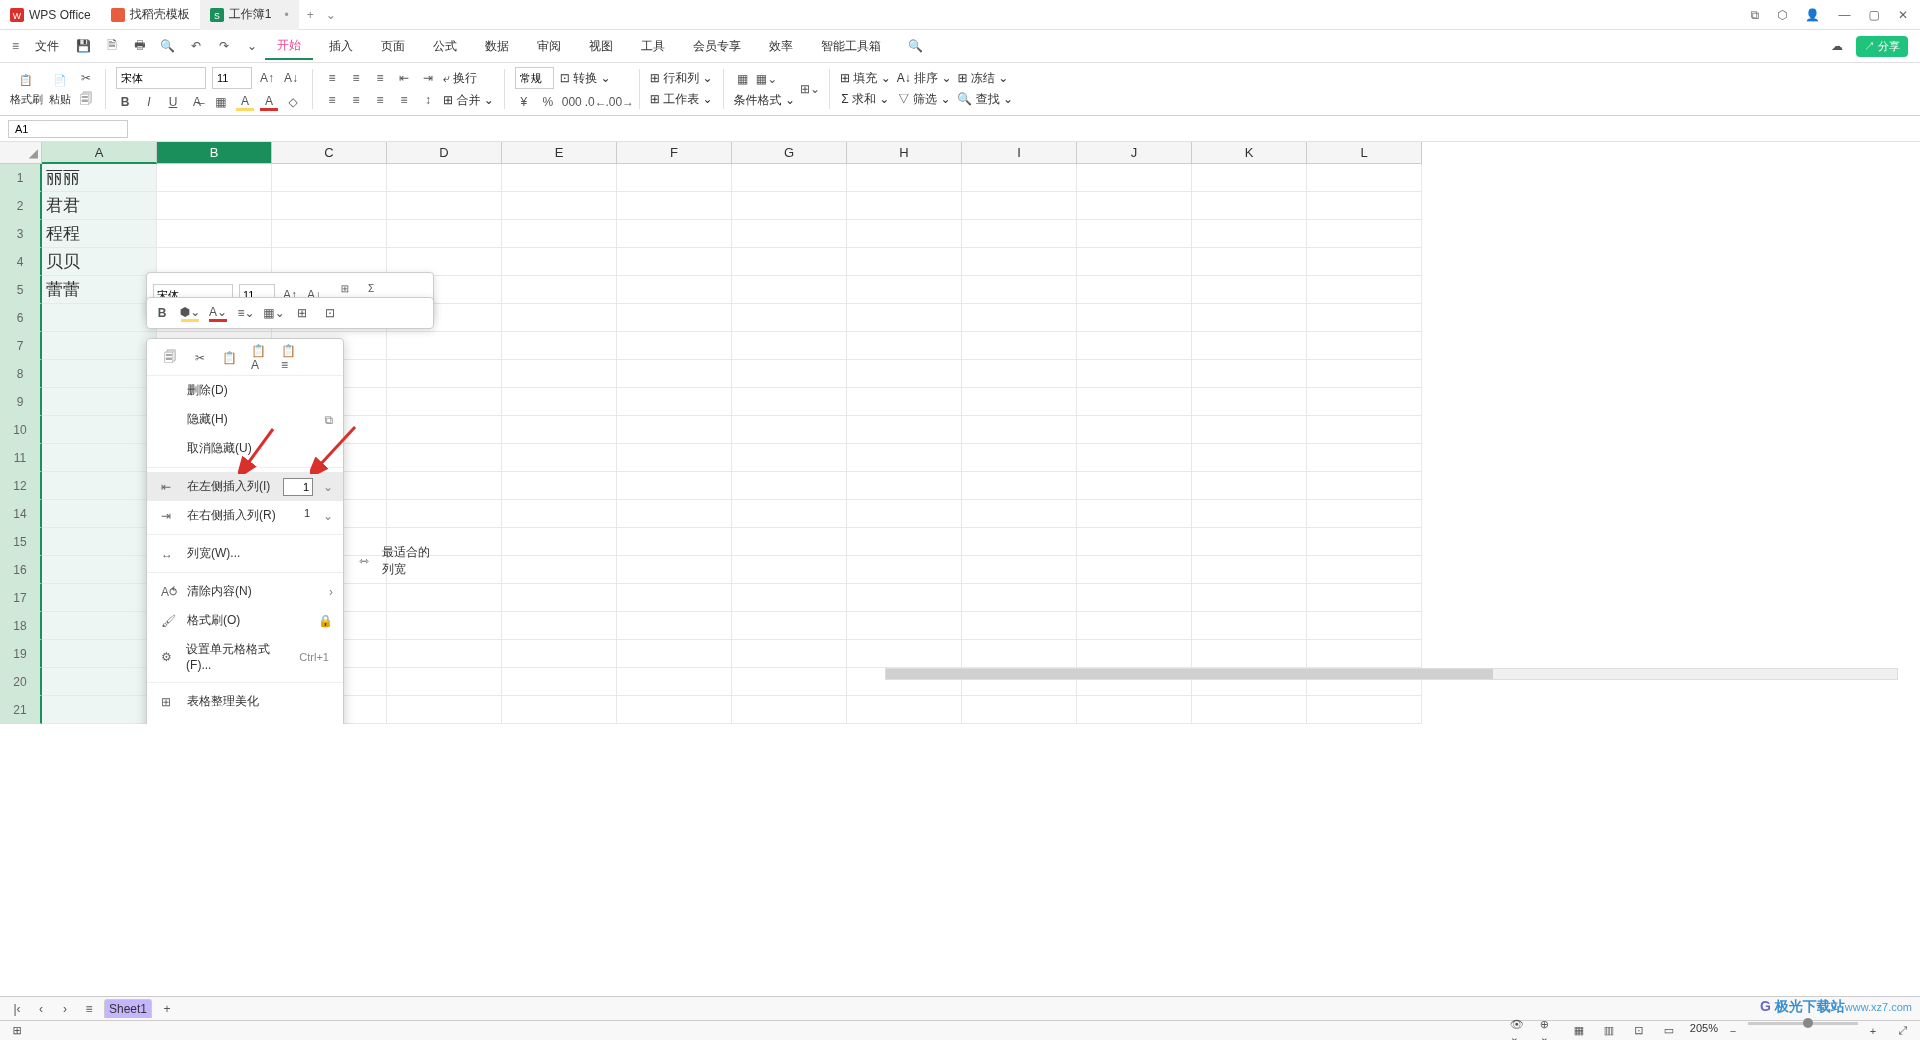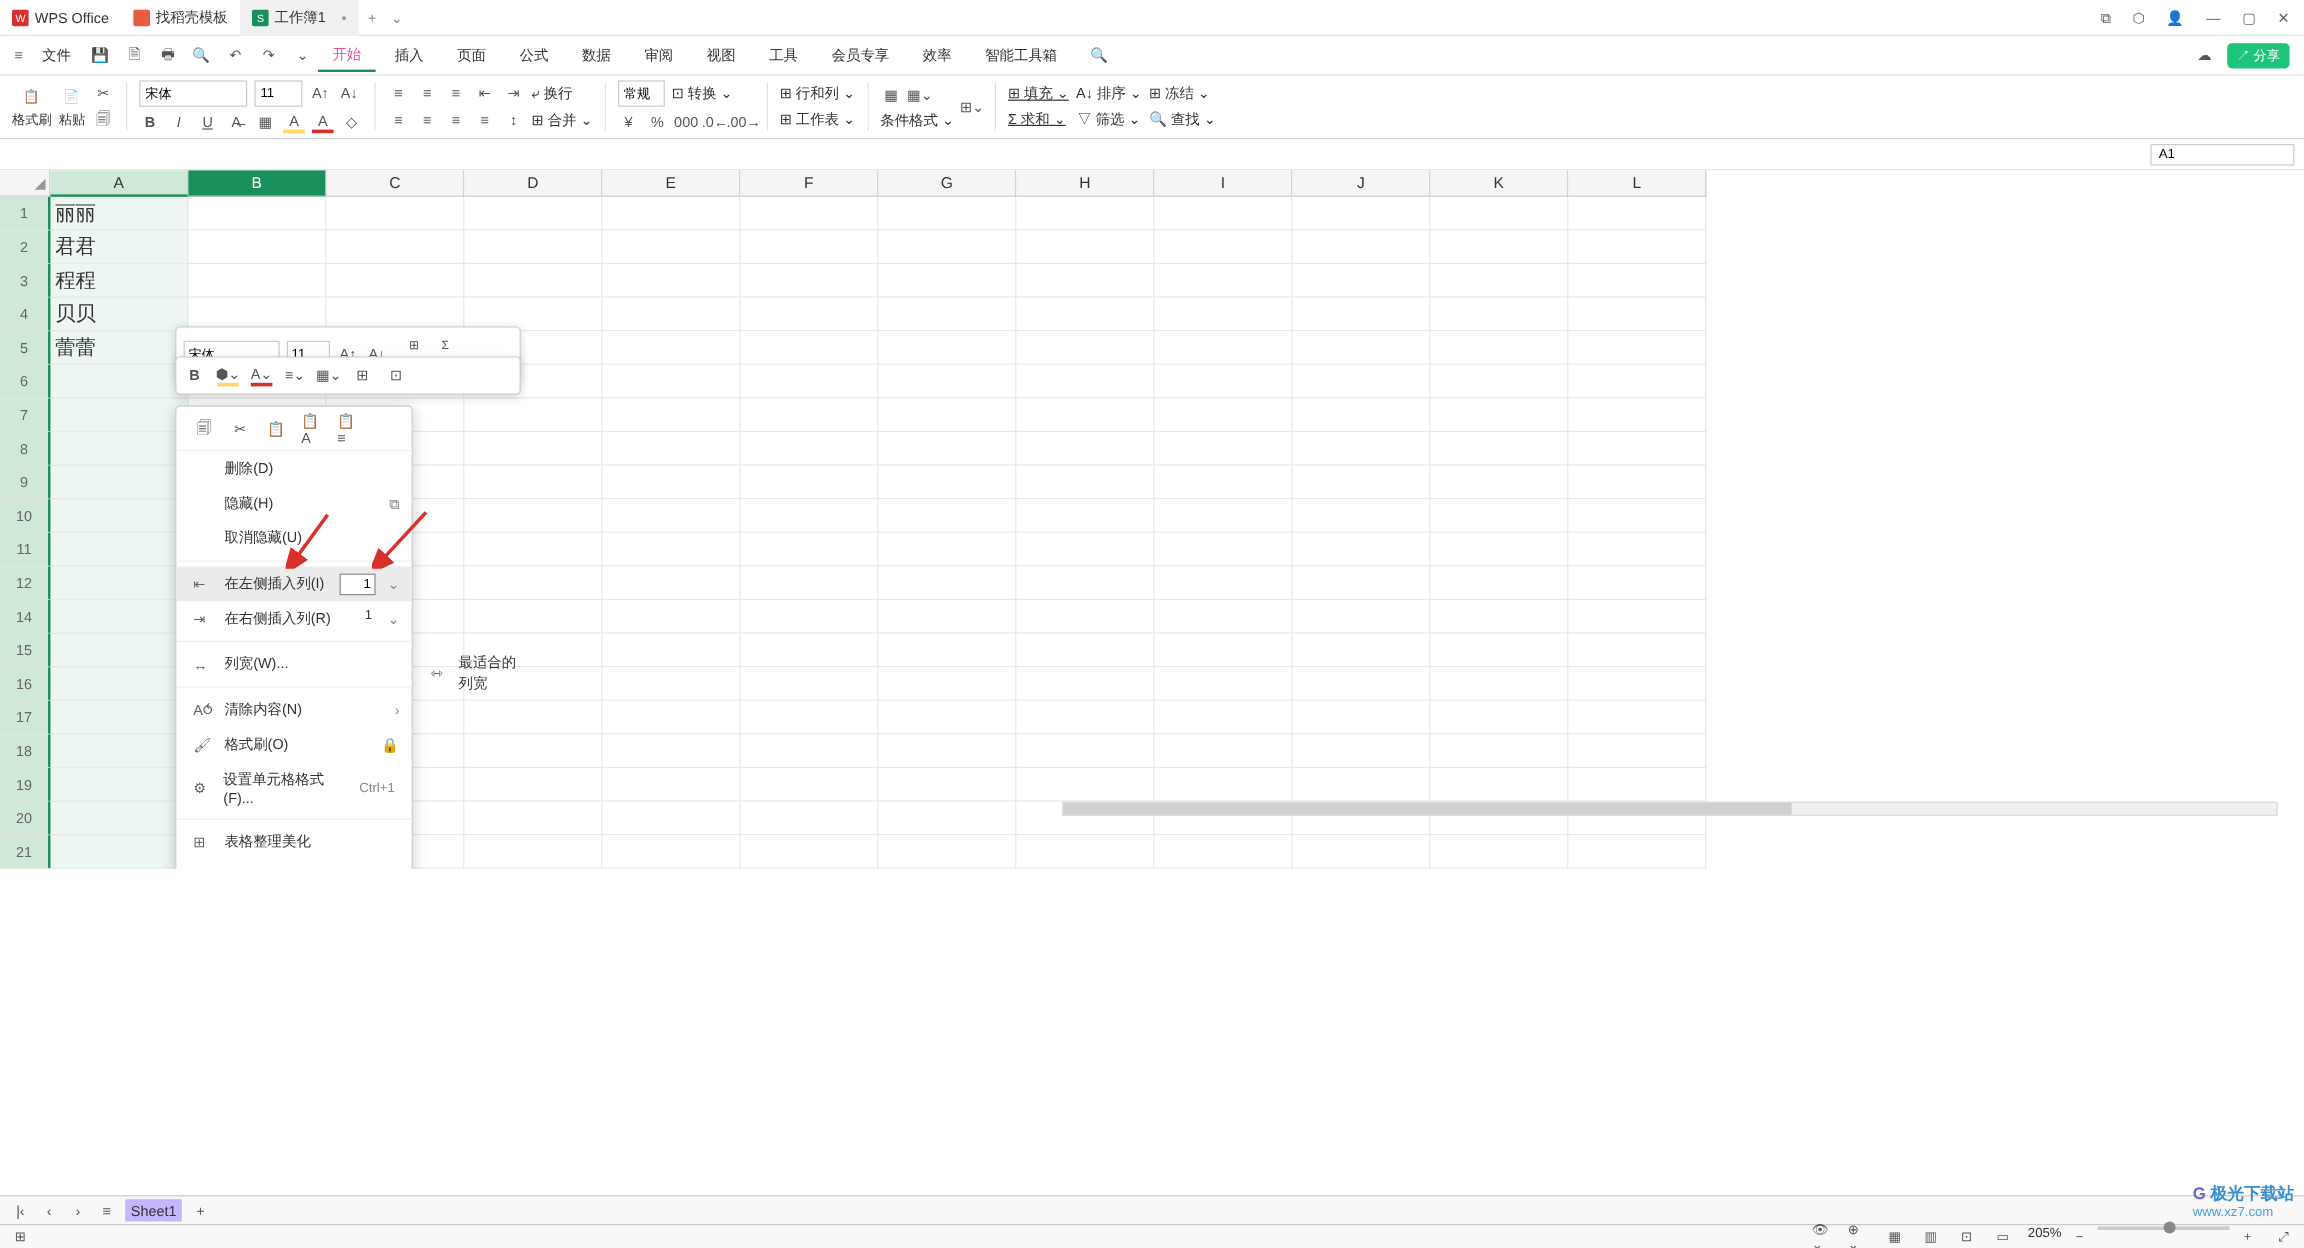--- a/index.html
+++ b/index.html
@@ -18,21 +18,21 @@
 .menubar-right { margin-left: auto; display: flex; gap: 10px; align-items: center; }
 .share-btn { background: #1ec47b; color: #fff; padding: 3px 8px; border-radius: 4px; font-size: 11px; }
 .ribbon { height: 54px; border-top: 1px solid #e0e0e0; border-bottom: 1px solid #d0d0d0; display: flex; align-items: center; padding: 0 10px; gap: 6px; }
 .ribbon-sep { width: 1px; height: 40px; background: #e0e0e0; margin: 0 4px; }
 .ribbon-group { display: flex; flex-direction: column; align-items: center; gap: 2px; font-size: 11px; }
 .ribbon-row { display: flex; gap: 6px; align-items: center; }
 .ribbon-col { display: flex; flex-direction: column; gap: 4px; }
 .icon-btn { width: 18px; height: 18px; display: inline-flex; align-items: center; justify-content: center; color: #555; cursor: pointer; }
 .font-select { width: 90px; height: 22px; border: 1px solid #ccc; padding: 0 4px; font-size: 11px; }
 .size-select { width: 40px; height: 22px; border: 1px solid #ccc; padding: 0 4px; font-size: 11px; }
-.namebox-row { height: 26px; display: flex; align-items: center; border-bottom: 1px solid #e0e0e0; justify-content: flex-end; }
+.namebox-row { height: 26px; display: flex; align-items: center; border-bottom: 1px solid #e0e0e0; }
 .namebox { width: 120px; border: 1px solid #ccc; margin: 0 8px; padding: 2px 6px; font-size: 11px; }
 .grid-area { position: relative; background: #fff; }
 .col-headers { display: flex; height: 22px; }
 .corner { width: 42px; border-right: 1px solid #ccc; border-bottom: 1px solid #ccc; background: #f5f5f5; display:flex; align-items:center; justify-content:flex-end; padding-right:3px; color:#999; }
 .col-h { width: 115px; text-align: center; border-right: 1px solid #ccc; border-bottom: 1px solid #ccc; background: #f5f5f5; line-height: 22px; font-size: 13px; }
 .col-h.selected { background: #d0e8d8; border-bottom: 2px solid #1a8f5b; }
 .col-h.highlight { background: #1a8f5b; color: #fff; }
 .rows { }
 .row { display: flex; height: 28px; }
 .row-h { width: 42px; text-align: center; border-right: 1px solid #ccc; border-bottom: 1px solid #e0e0e0; background: #f5f5f5; line-height: 28px; font-size: 12px; color:#666; }
@@ -52,21 +52,21 @@
 .cm-arrow { position: absolute; right: 10px; color: #888; }
 .cm-shortcut { margin-left: auto; color: #888; font-size: 11px; }
 .red-arrow { position: absolute; z-index: 15; }
 .sheet-tabs { position: absolute; bottom: 20px; left: 0; right: 0; height: 24px; display: flex; align-items: center; border-top: 1px solid #ccc; background: #f8f8f8; padding: 0 8px; gap: 6px; }
 .sheet-tab { background: #c4b5fd; border: 1px solid #ccc; border-bottom: none; padding: 2px 4px; border-radius: 3px 3px 0 0; }
 .statusbar { position: absolute; bottom: 0; left: 0; right: 0; height: 20px; border-top: 1px solid #ccc; background: #f8f8f8; display: flex; align-items: center; padding: 0 8px; font-size: 11px; }
 .statusbar-right { margin-left: auto; display: flex; gap: 12px; align-items: center; }
 .zoom { display: flex; gap: 6px; }
 .zoom-track { width: 110px; height: 3px; background: #ccc; position: relative; }
 .zoom-thumb { position: absolute; left: 55px; top: -4px; width: 10px; height: 10px; background: #888; border-radius: 50%; }
-.watermark { position: absolute; right: 8px; bottom: 24px; font-size: 11px; color: #4aa0d8; display:flex; flex-direction:column; align-items:flex-start; }
+.watermark { position: absolute; right: 8px; bottom: 24px; font-size: 11px; color: #4aa0d8; display:flex; flex-direction:row; align-items:center; }
 .watermark .logo { font-size: 14px; font-weight: bold; color:#3a8fd0; }
 .hscroll { position:absolute; bottom:44px; left:885px; right:22px; height:12px; background:#f0f0f0; border:1px solid #ddd; }
 .hscroll-thumb { position:absolute; left:0; width:60%; height:100%; background:#d0d0d0; }
 .badge-new { background:#f5a623; width:6px; height:6px; border-radius:50%; display:inline-block; }
 </style>
 </head>
 <body>
 
 <div class="titlebar">
   <div class="tab">
@@ -217,21 +217,21 @@
   <div class="ribbon-sep"></div>
   <div class="ribbon-col" style="align-items:flex-start;">
     <div class="ribbon-row">
       <span class="icon-btn">▦</span>
       <span class="icon-btn">▦⌄</span>
     </div>
     <span><span>条件格式</span> ⌄</span>
   </div>
   <span class="icon-btn">⊞⌄</span>
   <div class="ribbon-sep"></div>
-  <div class="ribbon-col" style="align-items:flex-start;text-decoration:underline;">
+  <div class="ribbon-col" style="align-items:center;">
     <span>⊞ <span>填充</span> ⌄</span>
     <span>Σ <span>求和</span> ⌄</span>
   </div>
   <div class="ribbon-col" style="align-items:center;">
     <span>A↓ <span>排序</span> ⌄</span>
     <span>▽ <span>筛选</span> ⌄</span>
   </div>
   <div class="ribbon-col" style="align-items:flex-start;">
     <span>⊞ <span>冻结</span> ⌄</span>
     <span>🔍 <span>查找</span> ⌄</span>

